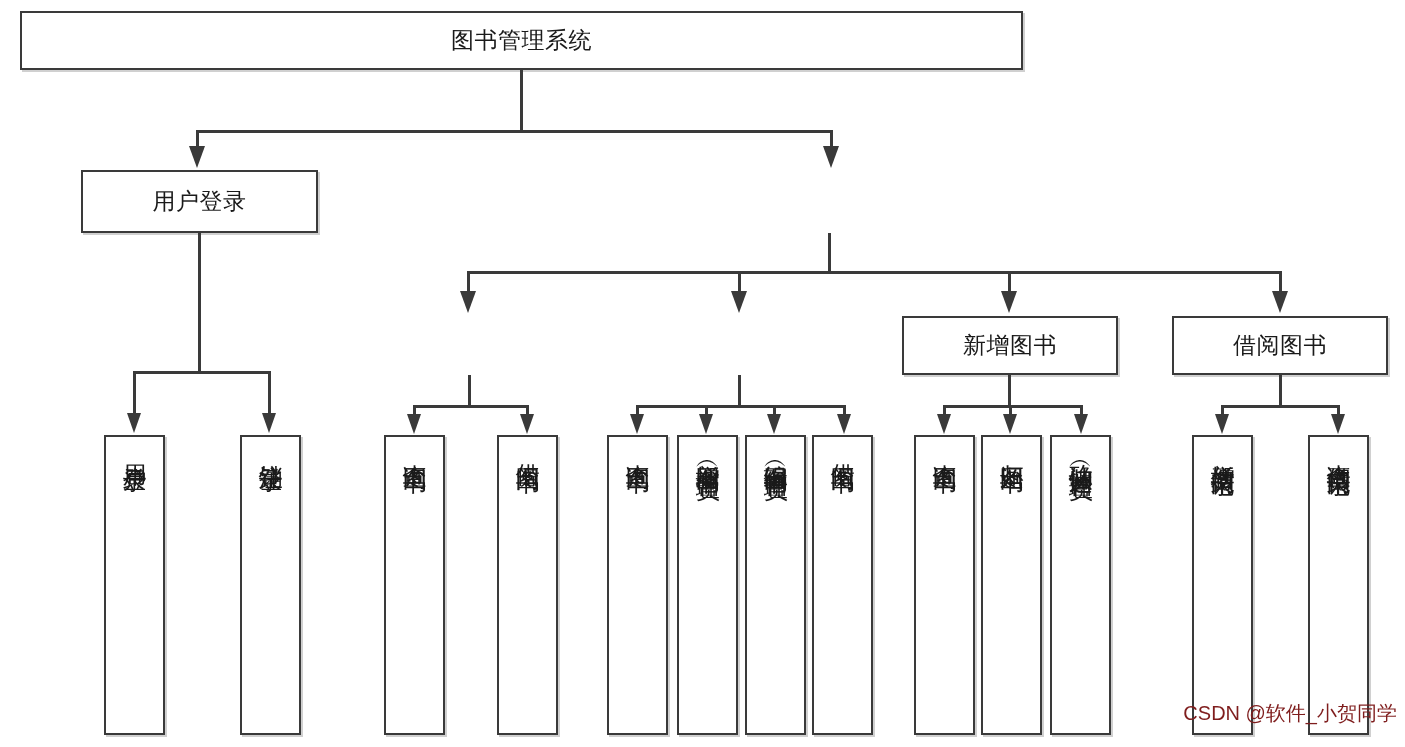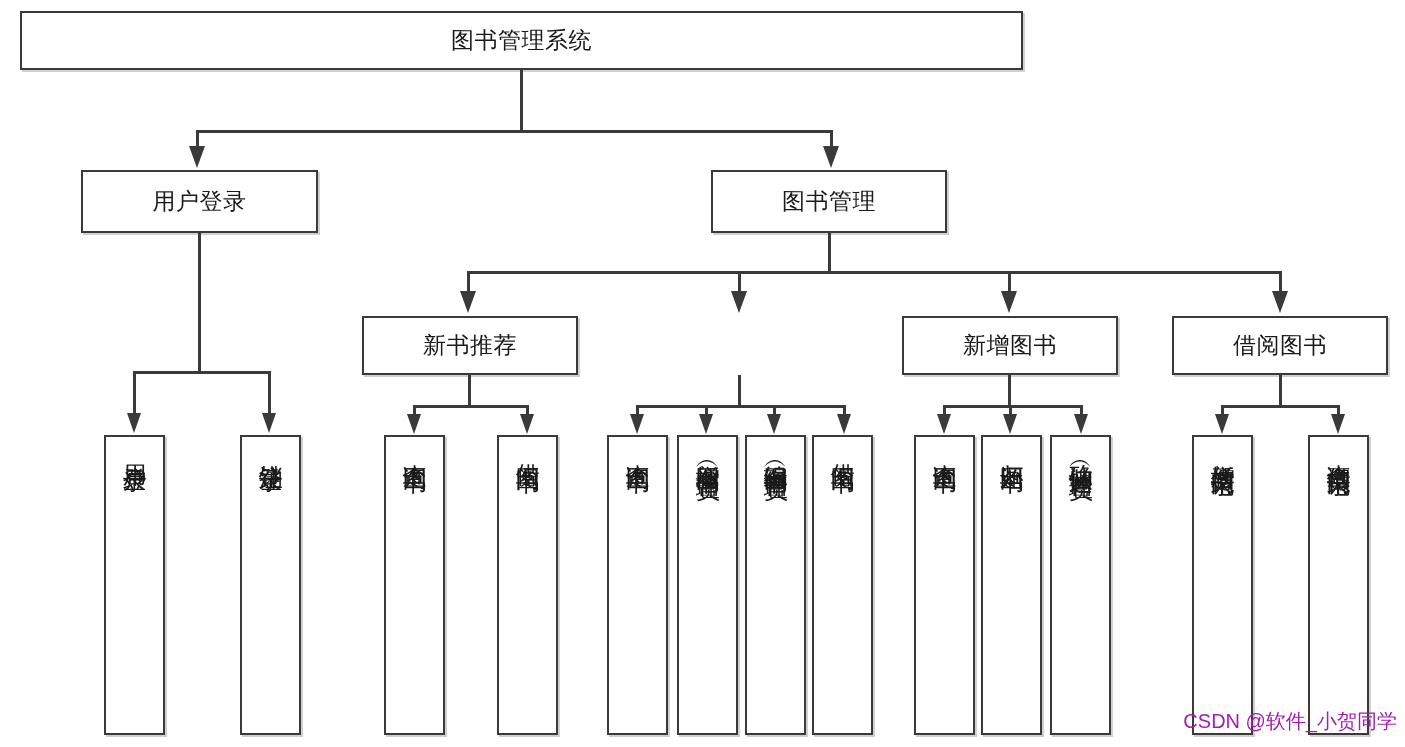--- a/index.html
+++ b/index.html
@@ -71,23 +71,23 @@
   }
   .arrow.small {
     border-left-width: 7px;
     border-right-width: 7px;
     border-top-width: 20px;
   }
   
   #watermark {
     position: absolute;
     right: 8px;
-    bottom: 12px;
+    bottom: 20px;
     font-size: 20px;
-    color: #a21caf;
+    color: #7f1d1d;
     white-space: nowrap;
     font-family: "Liberation Sans", "DejaVu Sans", sans-serif;
   }
 </style>
 </head>
 <body>
 
 <div id="canvas">
 
   <div class="node h" style="left:20px; top:11px; width:1003px; height:59px;">
@@ -98,23 +98,20 @@
   <div class="ln h" style="left:196px; top:130px; width:637px; height:3px;"></div>
   <div class="ln v" style="left:196px; top:130px; width:3px; height:16px;"></div>
   <div class="ln v" style="left:830px; top:130px; width:3px; height:16px;"></div>
   <div class="arrow" style="left:189px; top:146px;"></div>
   <div class="arrow" style="left:823px; top:146px;"></div>
 
   <div class="node h" style="left:81px; top:170px; width:237px; height:63px;">
     <span class="label">用户登录</span>
   </div>
 
-  <div class="node h" style="left:711px; top:170px; width:236px; height:63px;">
-    <span class="label">图书管理</span>
-  </div>
 
   <div class="ln v" style="left:198px; top:233px; width:3px; height:140px;"></div>
   <div class="ln h" style="left:133px; top:371px; width:137px; height:3px;"></div>
   <div class="ln v" style="left:133px; top:371px; width:3px; height:16px;"></div>
   <div class="ln v" style="left:268px; top:371px; width:3px; height:16px;"></div>
   <div class="arrow small" style="left:127px; top:413px;"></div>
   <div class="arrow small" style="left:262px; top:413px;"></div>
   <div class="ln v" style="left:133px; top:371px; width:3px; height:44px;"></div>
   <div class="ln v" style="left:268px; top:371px; width:3px; height:44px;"></div>
 
@@ -122,23 +119,20 @@
   <div class="ln h" style="left:467px; top:271px; width:815px; height:3px;"></div>
   <div class="ln v" style="left:467px; top:271px; width:3px; height:20px;"></div>
   <div class="ln v" style="left:738px; top:271px; width:3px; height:20px;"></div>
   <div class="ln v" style="left:1008px; top:271px; width:3px; height:20px;"></div>
   <div class="ln v" style="left:1279px; top:271px; width:3px; height:20px;"></div>
   <div class="arrow" style="left:460px; top:291px;"></div>
   <div class="arrow" style="left:731px; top:291px;"></div>
   <div class="arrow" style="left:1001px; top:291px;"></div>
   <div class="arrow" style="left:1272px; top:291px;"></div>
 
-  <div class="node h" style="left:362px; top:316px; width:216px; height:59px;">
-    <span class="label">新书推荐</span>
-  </div>
   <div class="node h" style="left:902px; top:316px; width:216px; height:59px;">
     <span class="label">新增图书</span>
   </div>
   <div class="node h" style="left:1172px; top:316px; width:216px; height:59px;">
     <span class="label">借阅图书</span>
   </div>
 
   <div class="ln v" style="left:468px; top:375px; width:3px; height:32px;"></div>
   <div class="ln h" style="left:413px; top:405px; width:116px; height:3px;"></div>
   <div class="ln v" style="left:413px; top:405px; width:3px; height:12px;"></div>

